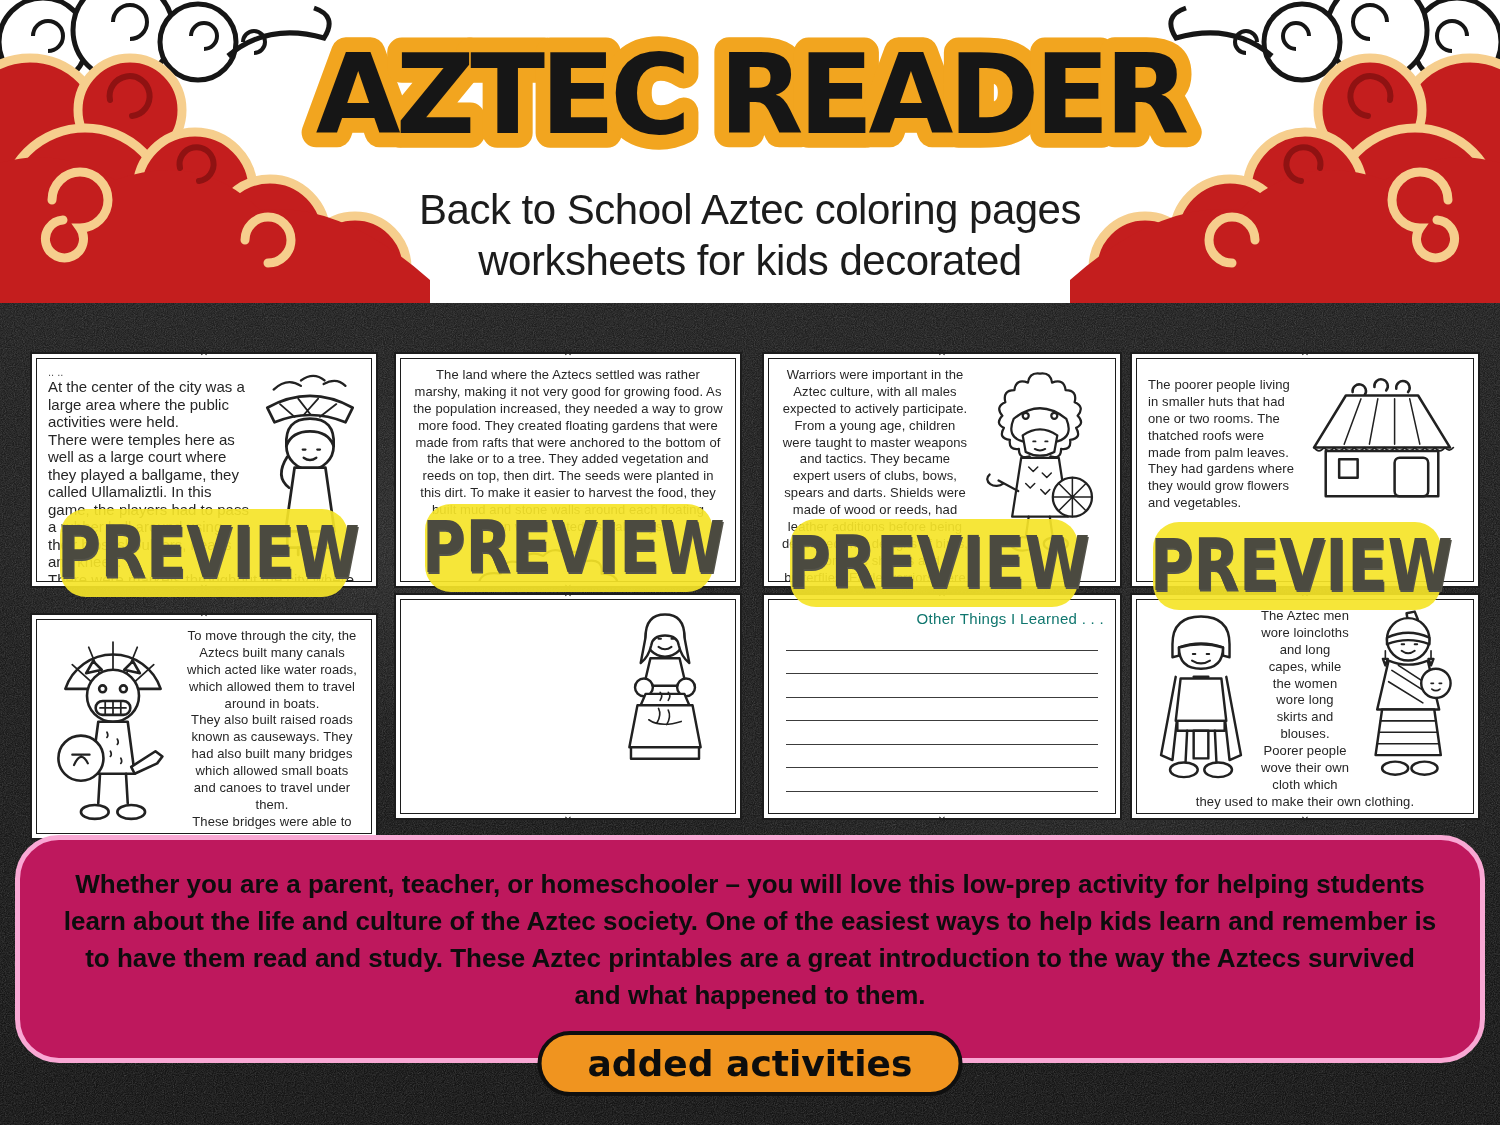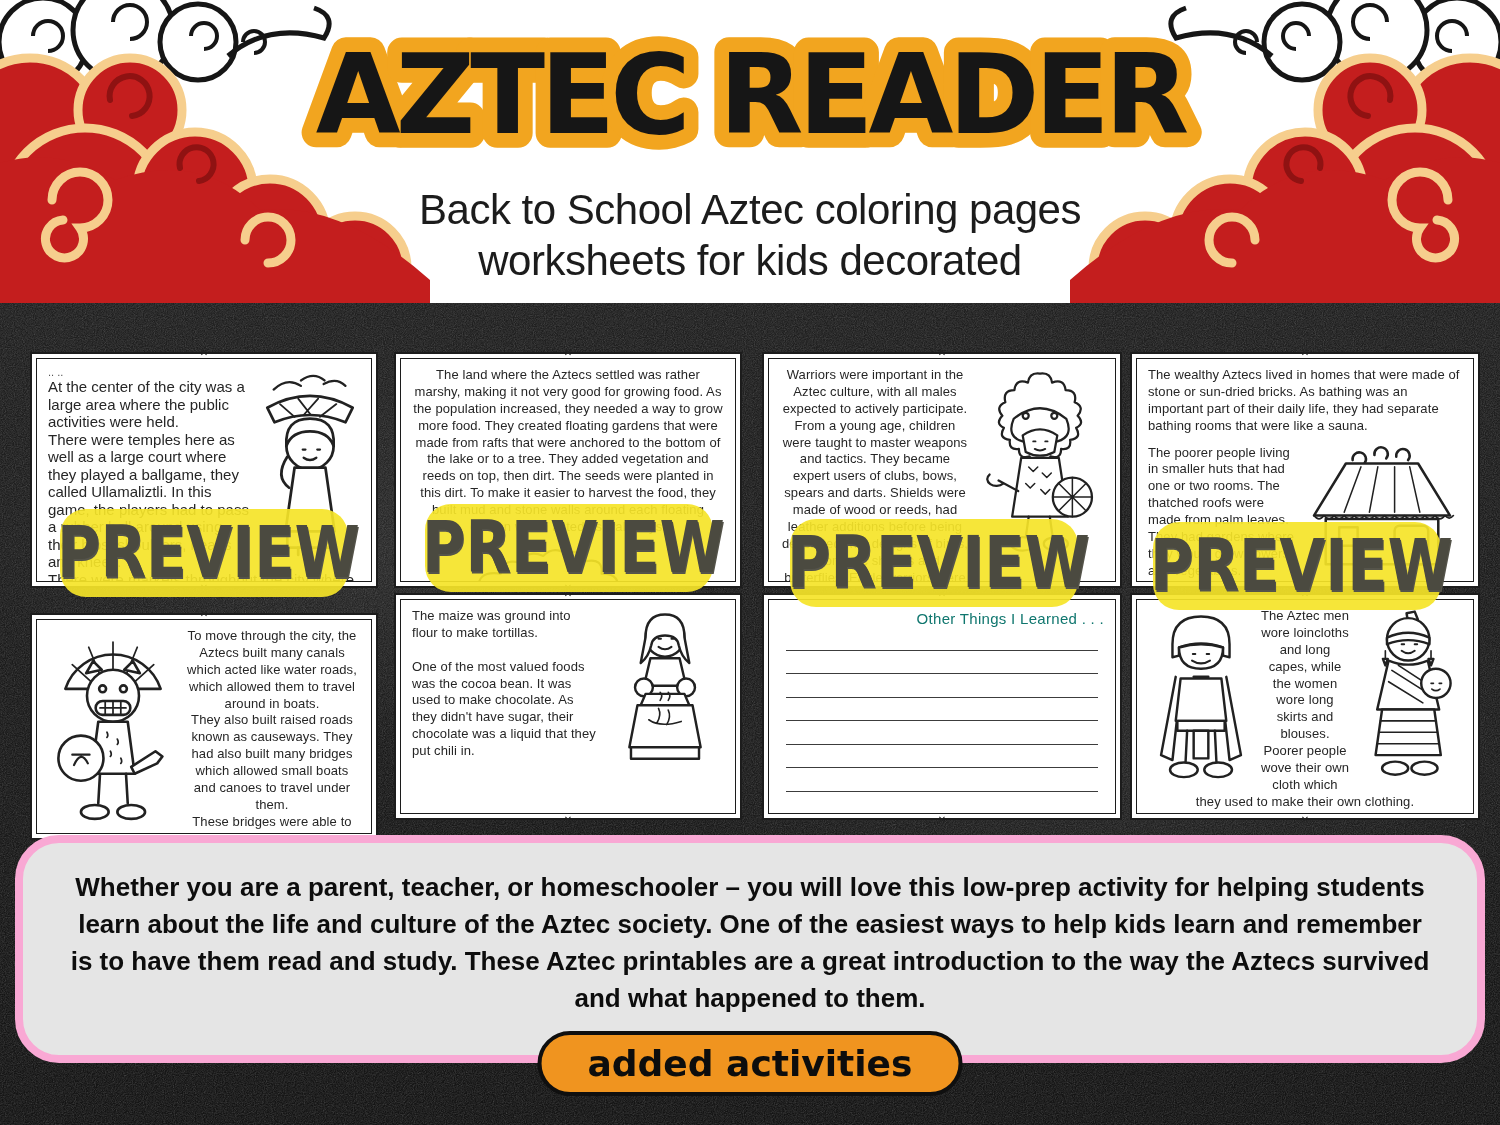--- a/index.html
+++ b/index.html
@@ -68,21 +68,21 @@
   }
   .stamp span {
     font-family:"DejaVu Sans", sans-serif; font-weight:900; font-size:58px;
     color:#4b4a40; white-space:nowrap; transform:scaleX(1.02) scaleY(1.22);
     text-shadow:1px 1px 0 #55544a;
   }
 
   
   .footer-box {
     position:absolute; left:15px; top:835px; width:1470px; height:228px; z-index:5;
-    background:#e5e5e5; border:8px solid #f9a8d4; border-radius:44px;
+    background:#be185d; border:5px solid #f9a8d4; border-radius:44px;
     padding:26px 42px 0 42px;
   }
   .footer-desc {
     text-align:center; font-weight:bold; color:#0d0d0d;
     font-size:26px; line-height:1.42; font-family:"Liberation Sans", sans-serif;
   }
   .pill-button {
     position:absolute; left:50%; top:1031px; transform:translateX(-50%); z-index:6;
     background:#F0941F; border:4px solid #0f0f0f; border-radius:999px;
     padding:8px 46px; cursor:pointer;
@@ -267,23 +267,20 @@
           <path d="M52,62 l36,0 l8,34 l-52,0 Z"></path>
           <circle cx="44" cy="98" r="11"></circle>
             <circle cx="96" cy="98" r="11"></circle>
           <path d="M46,106 l48,0 l6,14 l-60,0 Z"></path>
           <path d="M64,114 q4,-6 0,-10 M74,114 q4,-6 0,-10" fill="none" stroke-width="2"></path>
           <path d="M36,120 l68,0 l10,52 l-88,0 Z"></path>
           <path d="M60,142 q6,-10 2,-18 M72,144 q6,-10 2,-18 M50,138 q14,10 40,2" fill="none" stroke-width="2"></path>
           <path d="M28,172 l84,0 l0,14 l-84,0 Z"></path>
         </g>
       </svg>
-      <p class="card-text t-left">The maize was ground into flour to make tortillas.
-
-One of the most valued foods was the cocoa bean. It was used to make chocolate. As they didn't have sugar, their chocolate was a liquid that they put chili in.</p>
     </div>
   </div>
 
   <div class="card" style="left:762px; top:352px; width:360px; height:236px;">
     <div class="card-inner t-center f-hand">
       <svg class="ill ill-right" width="128" height="200" viewBox="0 0 170 260">
         <g class="doodle" stroke-width="3">
           <path d="M85,6 q14,-2 16,12 q16,-6 18,10 q16,0 12,16 q14,6 4,18 q10,10 -2,16 q8,14 -8,16 q2,14 -12,12 q0,14 -14,10 q-4,12 -14,8 q-10,4 -14,-8 q-14,4 -14,-10 q-14,2 -12,-12 q-16,-2 -8,-16 q-12,-6 -2,-16 q-10,-12 4,-18 q-4,-16 12,-16 q2,-16 18,-10 q2,-14 16,-12"></path>
           <path d="M50,66 q35,-28 70,0 q10,24 -12,30 l-46,0 q-22,-6 -12,-30 Z"></path>
           <circle cx="66" cy="62" r="4"></circle>
@@ -314,21 +311,20 @@
       <div class="rule"></div>
       <div class="rule"></div>
       <div class="rule"></div>
       <div class="rule"></div>
 
     </div>
   </div>
 
   <div class="card" style="left:1130px; top:352px; width:350px; height:236px;">
     <div class="card-inner t-left f-hand">
-      <p class="card-text">The wealthy Aztecs lived in homes that were made of stone or sun-dried bricks. As bathing was an important part of their daily life, they had separate bathing rooms that were like a sauna.</p>
       <svg class="ill ill-right" style="margin-top:10px;" width="160" height="126" viewBox="0 0 190 150">
         <g class="doodle" stroke-width="3">
           <path d="M60,18 a8,8 0 1,1 14,4 M86,12 a8,8 0 1,1 14,4 M112,14 a8,8 0 1,1 14,4" fill="none"></path>
           <path d="M52,22 L138,22 L176,84 L14,84 Z"></path>
           <path d="M70,26 L50,80 M90,26 L80,80 M110,26 L110,80 M128,26 L140,80" stroke-width="1.8" fill="none"></path>
           <path d="M14,84 q6,8 12,0 q6,8 12,0 q6,8 12,0 q6,8 12,0 q6,8 12,0 q6,8 12,0 q6,8 12,0 q6,8 12,0 q6,8 12,0 q6,8 12,0 q6,8 12,0 q6,8 12,0 q6,8 12,0 q5,6 10,0" fill="none" stroke-width="2"></path>
           <path d="M28,88 L162,88 L162,142 L28,142 Z"></path>
           <rect x="44" y="98" width="22" height="22"></rect>
           <rect x="110" y="96" width="40" height="46" rx="6"></rect>
         </g>

